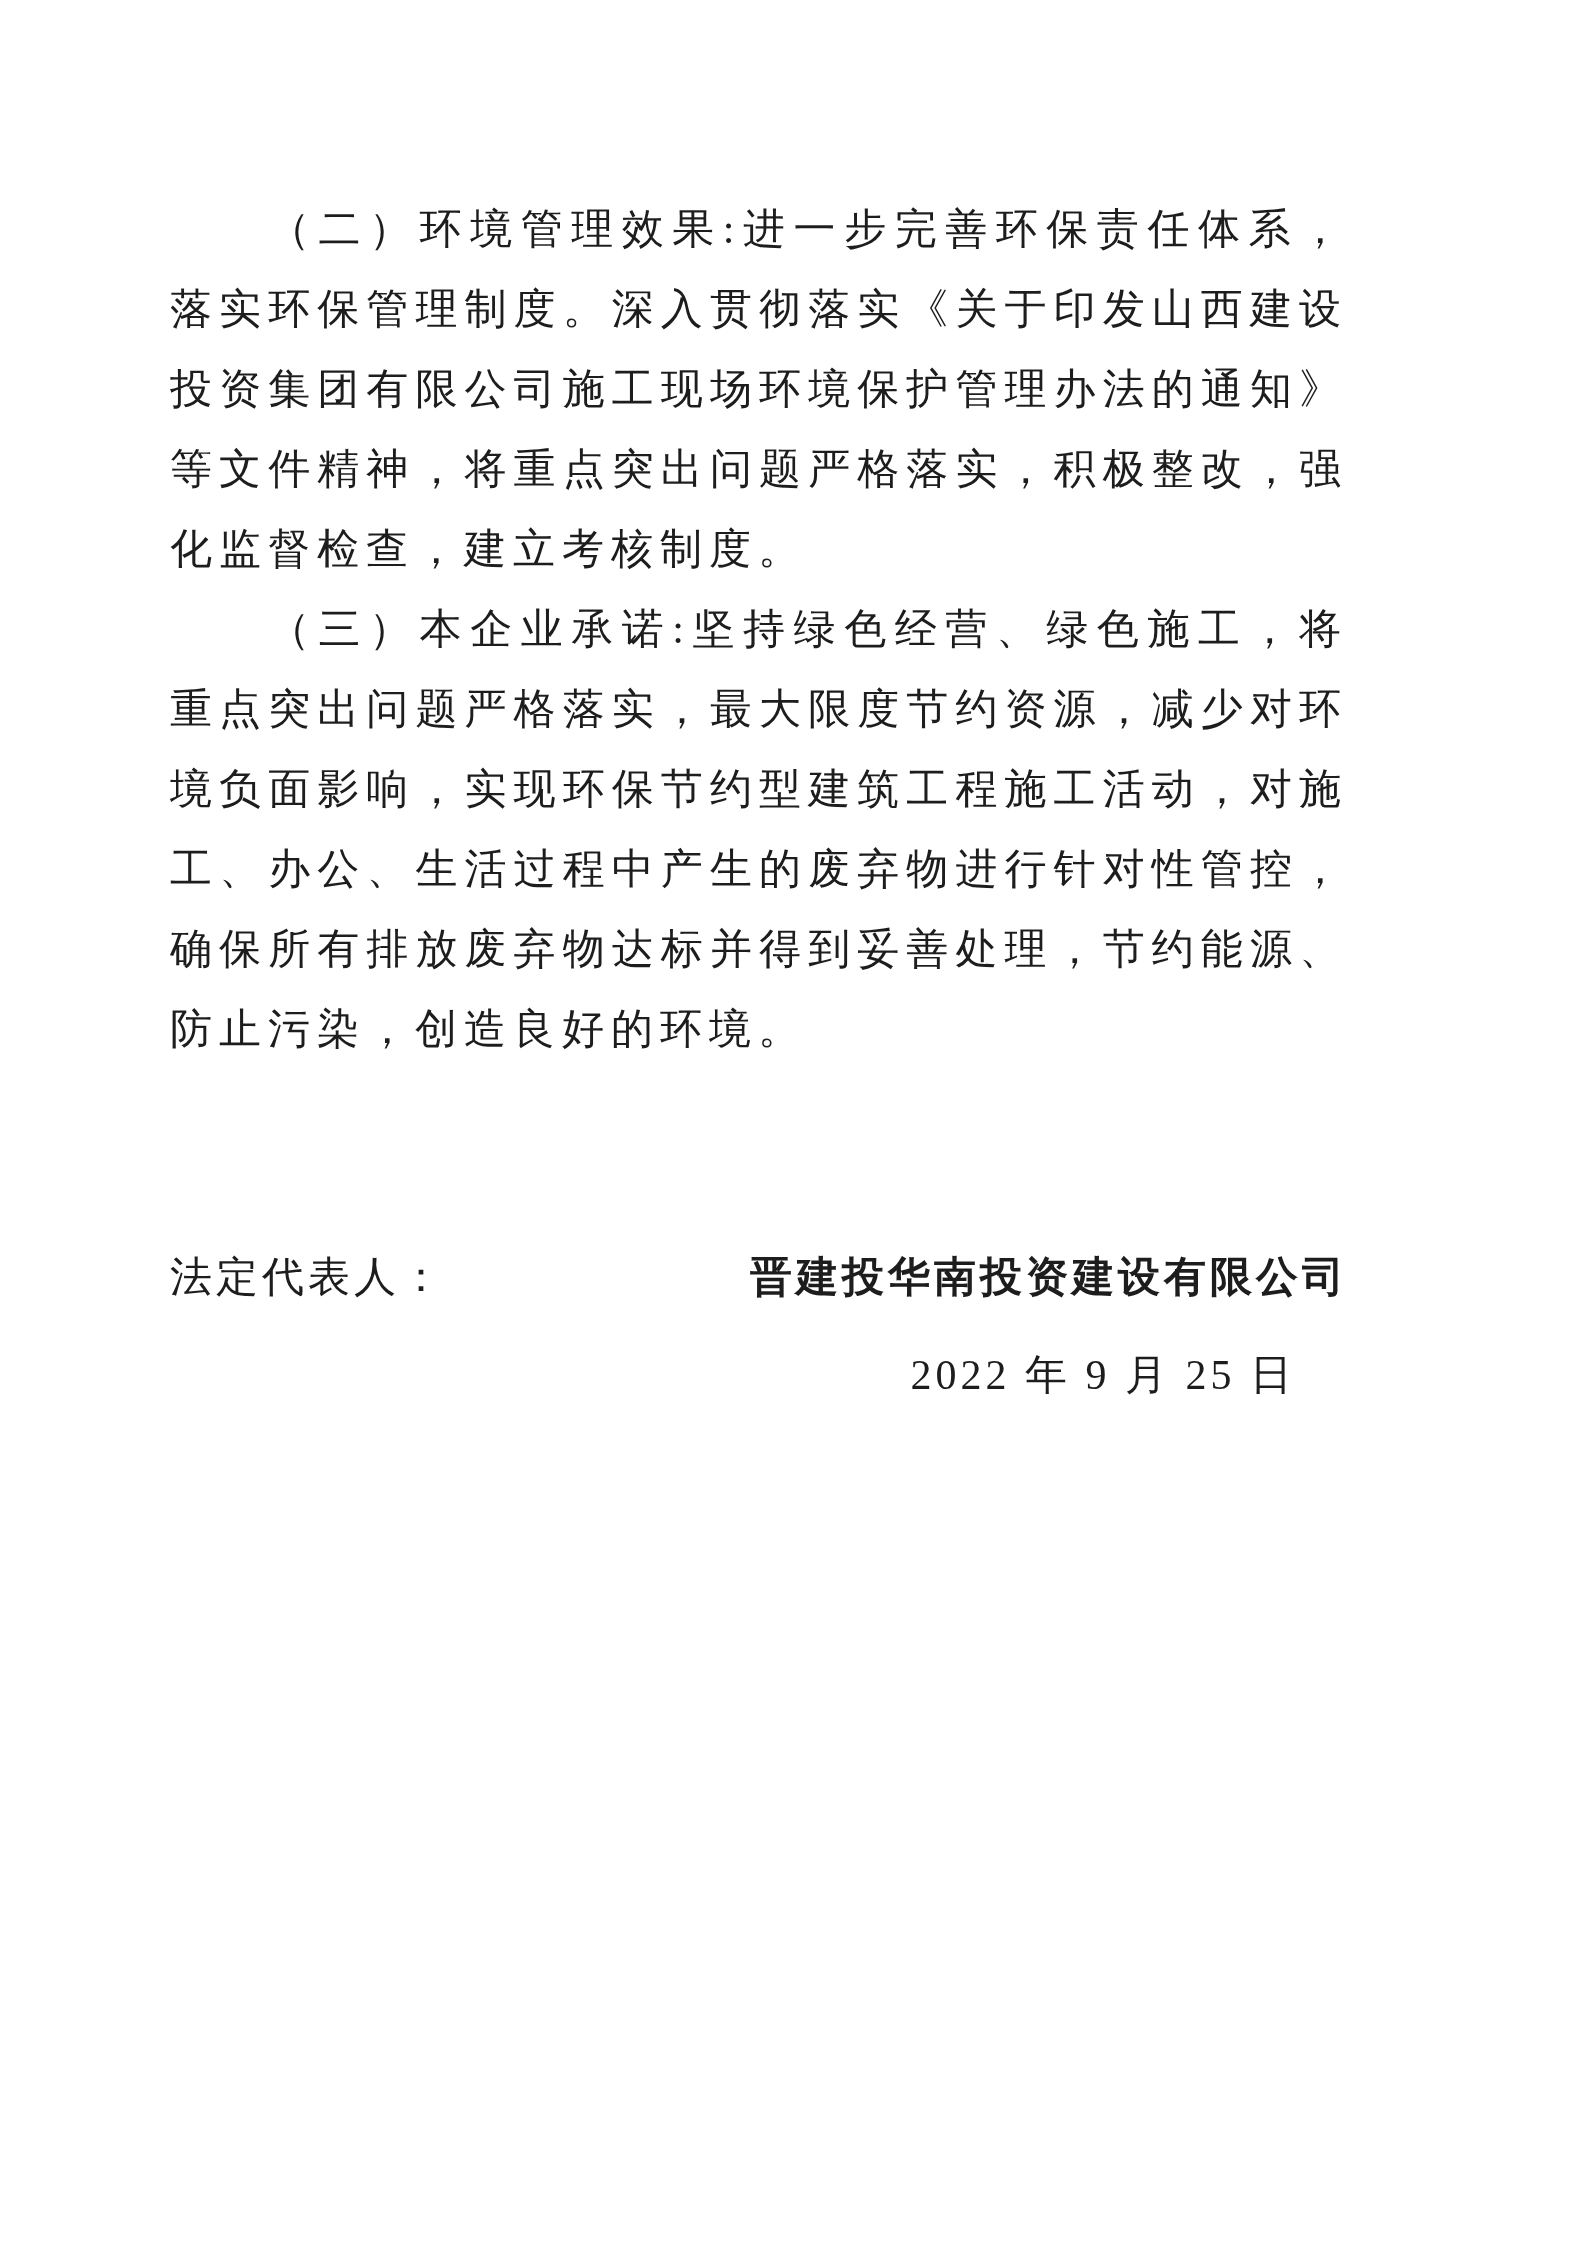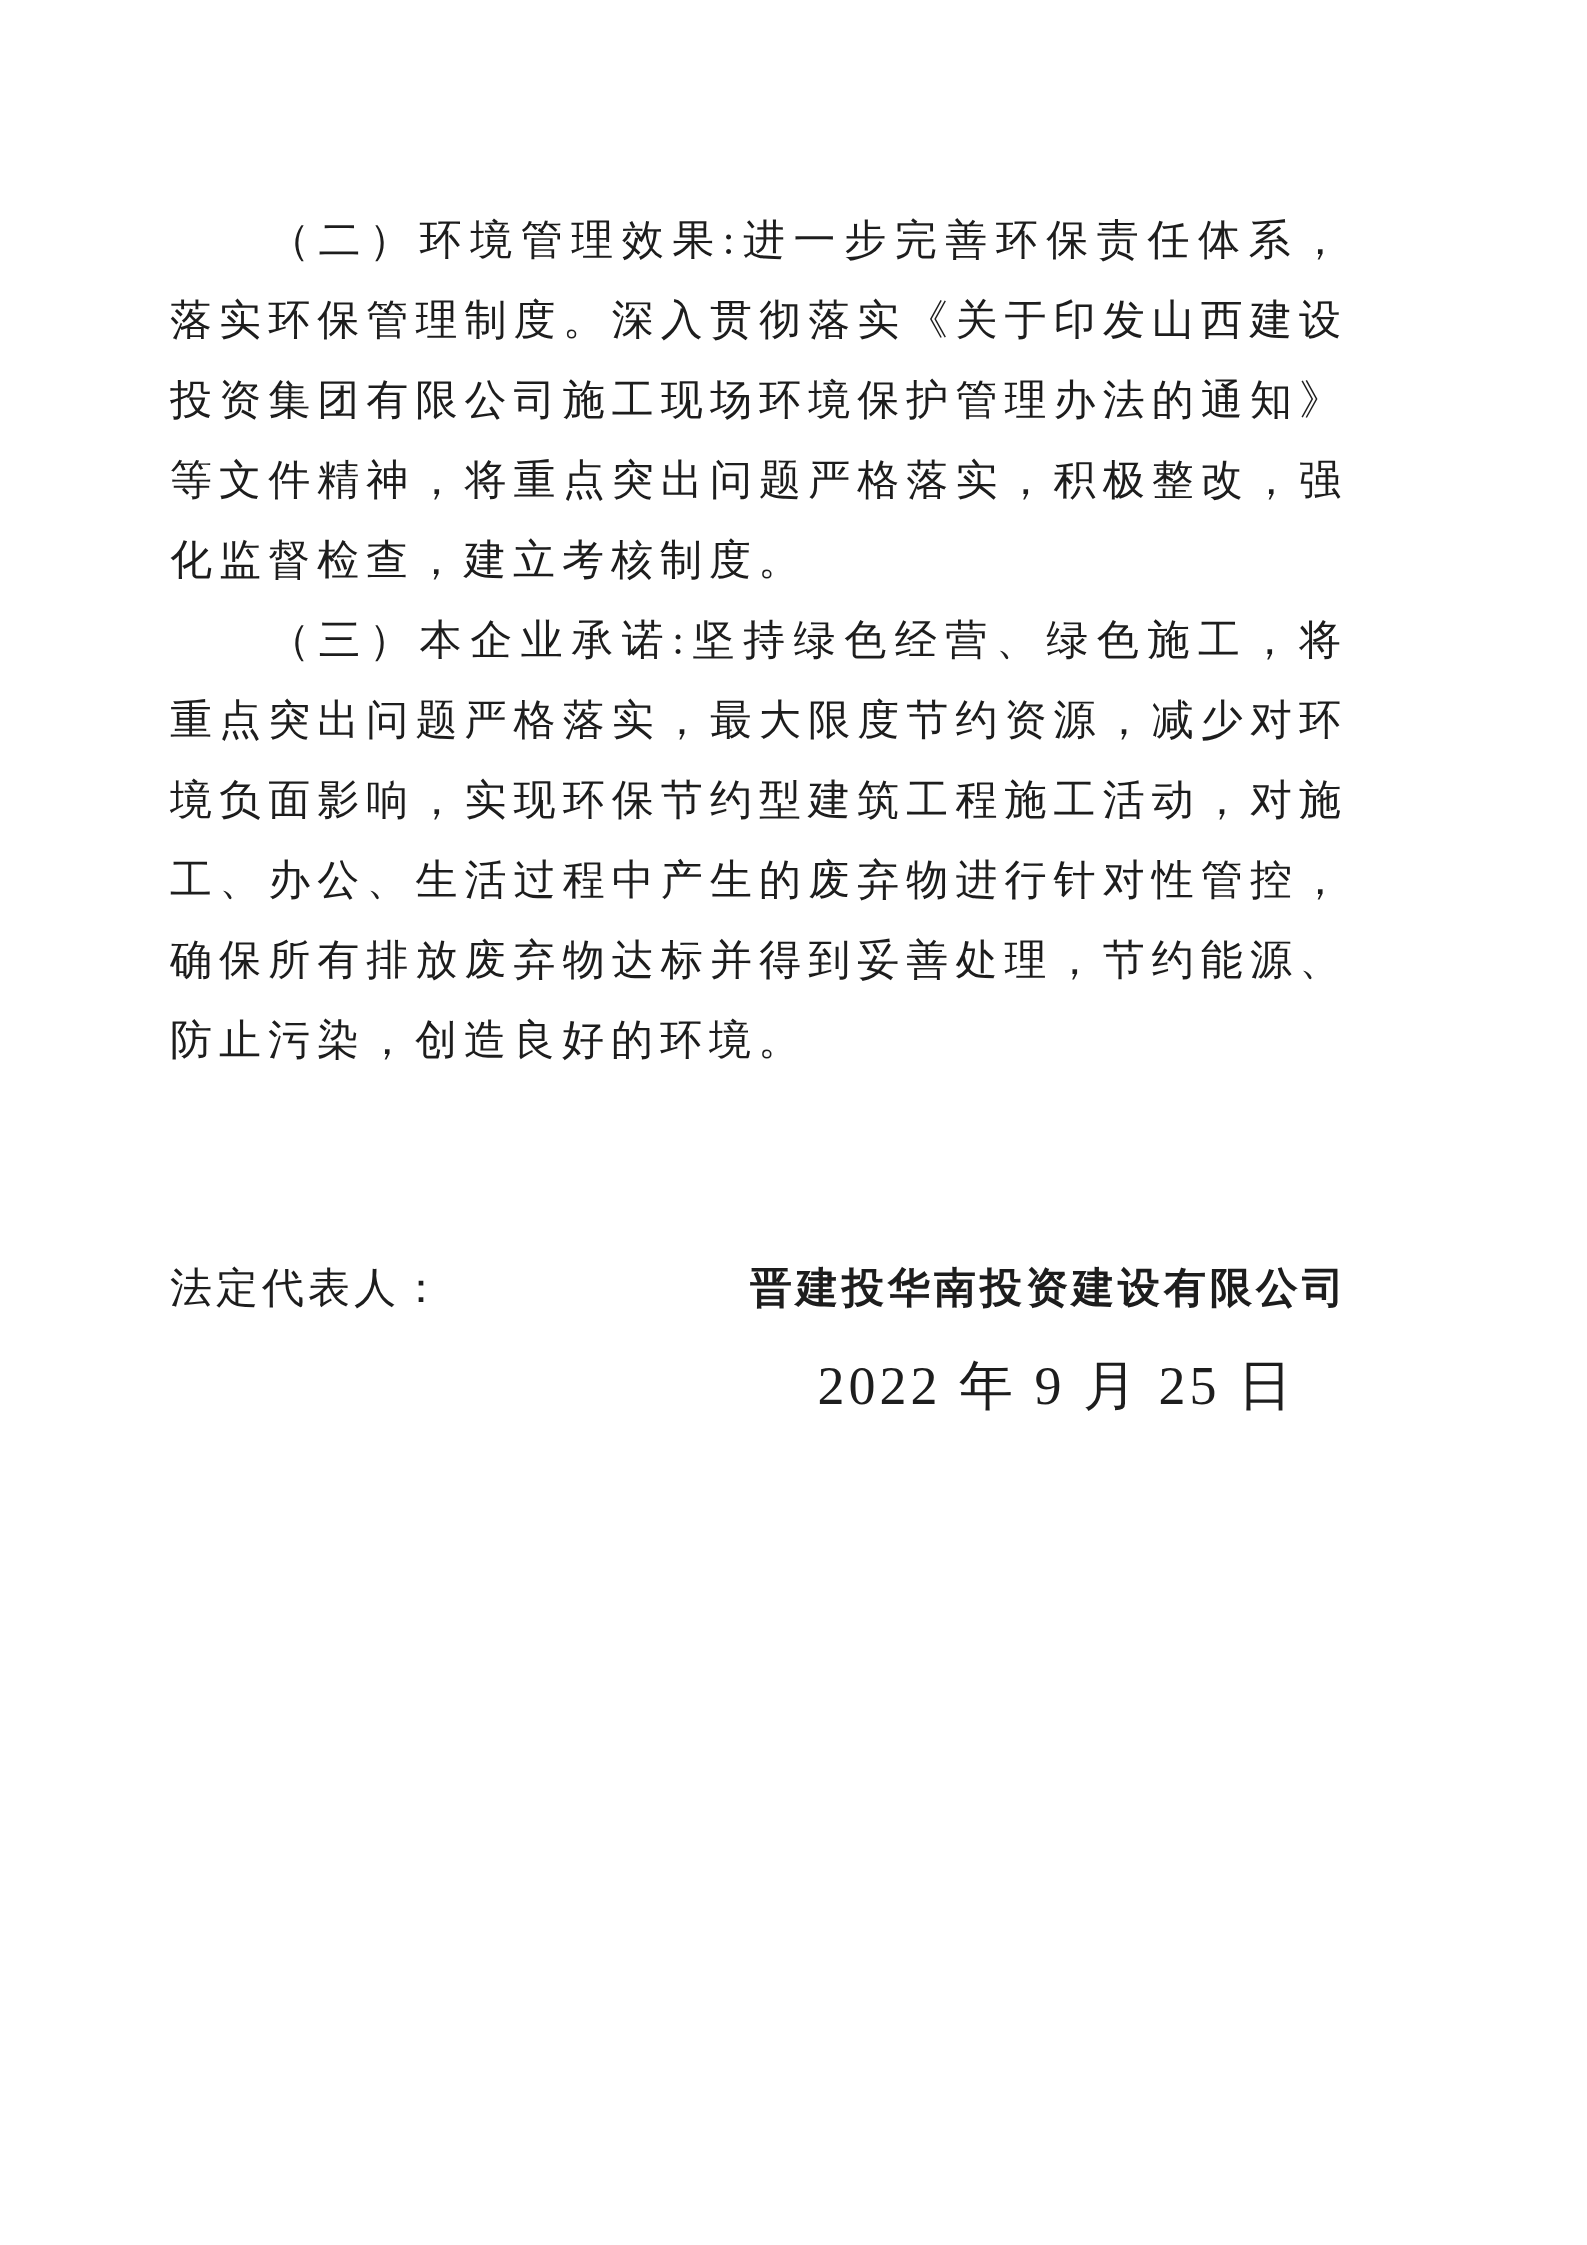--- a/index.html
+++ b/index.html
@@ -12,21 +12,21 @@
     width: 1587px;
     height: 2245px;
     background: #ffffff;
     overflow: hidden;
     font-family: "Liberation Serif", "DejaVu Serif", serif;
     color: #1d1d1d;
   }
   .doc-body {
     position: absolute;
     left: 170px;
-    top: 200px;
+    top: 189px;
     width: 1178px;
   }
   .para {
     margin: 0;
     font-size: 42px;
     line-height: 80px;
     letter-spacing: 7px;
     text-align: justify;
     text-align-last: left;
     text-indent: 98px;
@@ -48,21 +48,21 @@
     gap: 44px;
     white-space: nowrap;
   }
   .company-name {
     margin-left: auto;
     white-space: nowrap;
     font-weight: bold;
   }
   .date-row {
     margin-top: 18px;
-    font-size: 54px;
+    font-size: 42px;
     line-height: 80px;
     letter-spacing: 4px;
     text-align: right;
     padding-right: 52px;
     white-space: nowrap;
   }
 </style>
 </head>
 <body>
 

